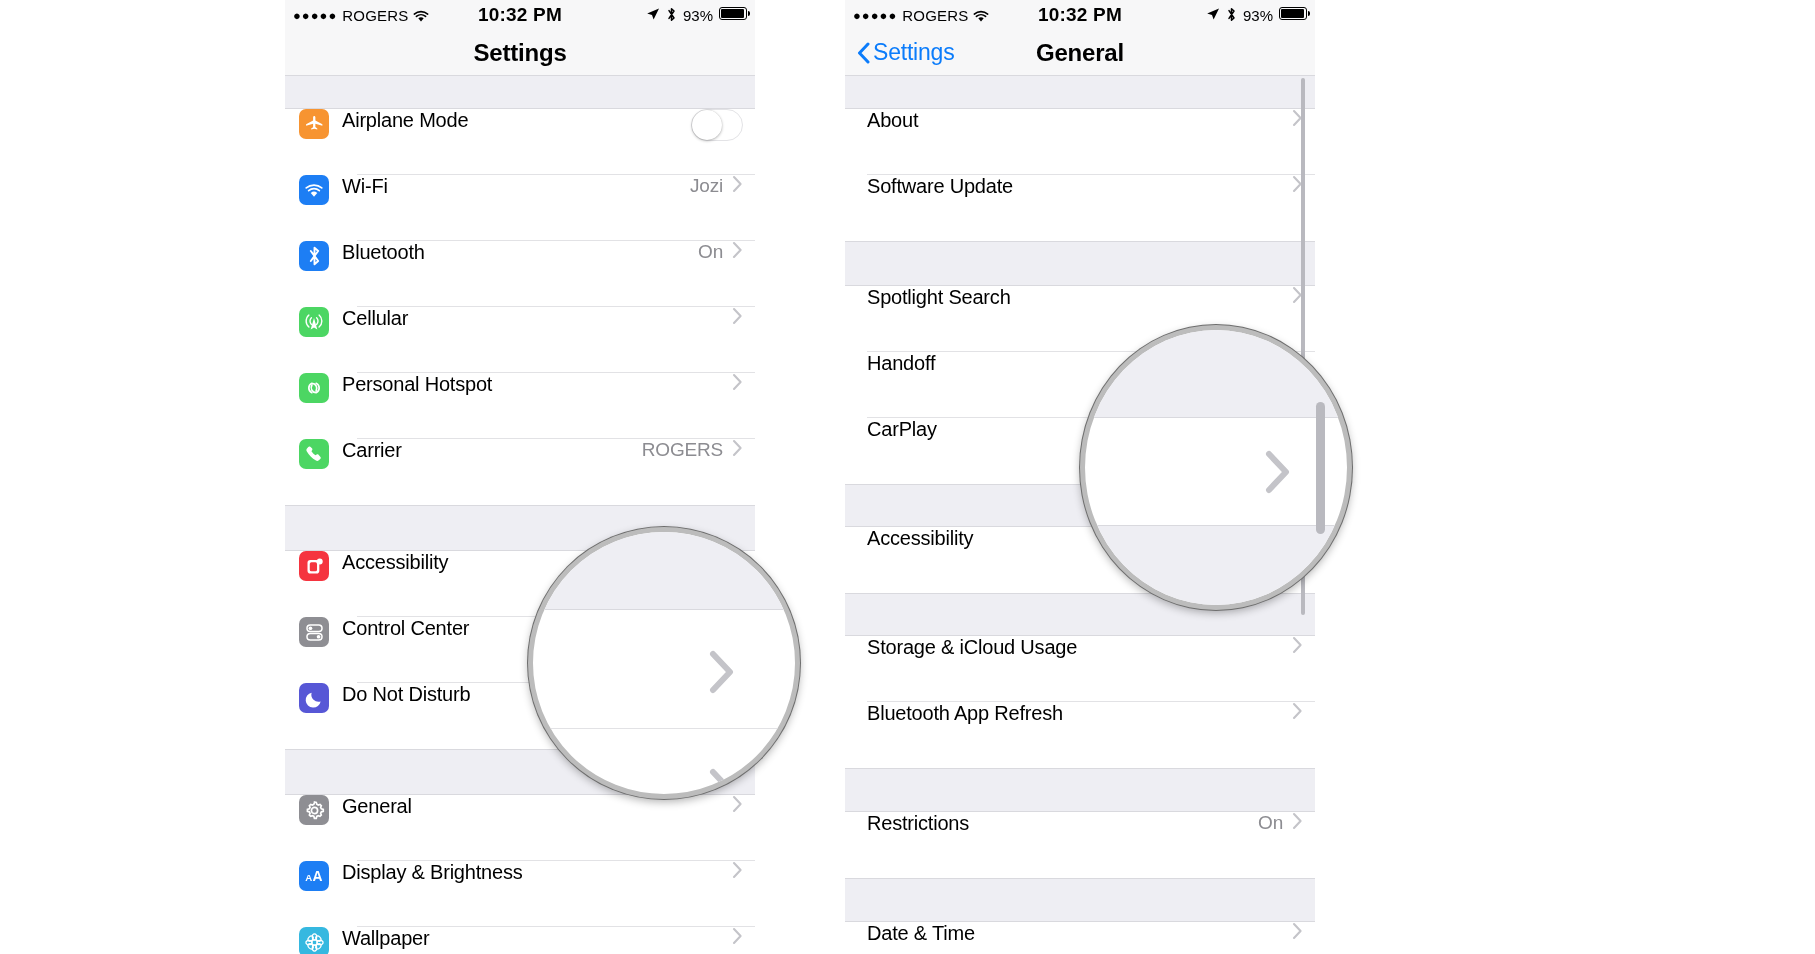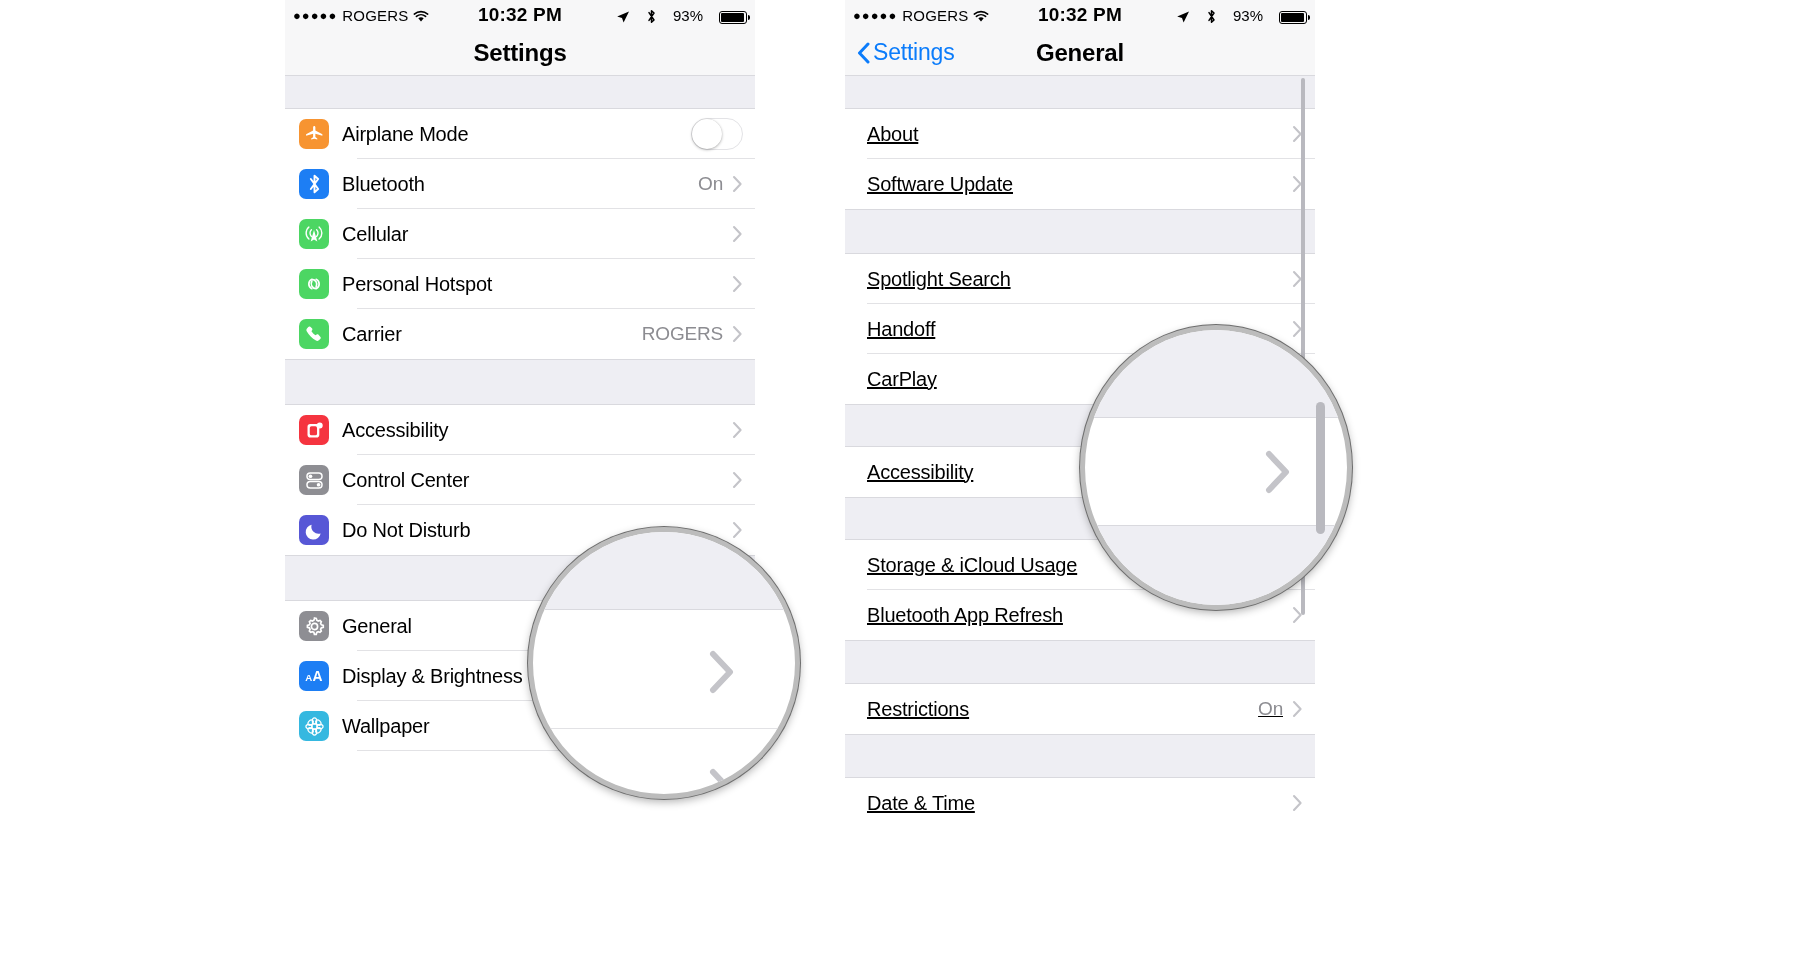--- a/index.html
+++ b/index.html
@@ -56,22 +56,22 @@
     left: 0; right: 0;
     text-align: center;
     font-size: 19px;
     font-weight: 600;
     letter-spacing: 0.2px;
     pointer-events: none;
   }
   .sb-right {
     margin-left: auto;
     display: flex;
-    align-items: flex-end;
-    gap: 16px;
+    align-items: flex-start;
+    gap: 6px;
     z-index: 2;
     font-size: 15px;
   }
   .batt {
     position: relative;
     width: 28px; height: 13px;
     border: 1.5px solid #000;
     border-radius: 3px;
     box-sizing: border-box;
   }
@@ -133,30 +133,30 @@
   
   .tbl { background: #ffffff; }
   .gap {
     background: #eeeef3;
     border-top: 1px solid #d9d9de;
     border-bottom: 1px solid #d9d9de;
     box-sizing: border-box;
   }
   .row {
     display: flex;
-    align-items: center;
-    height: 50px;
+    align-items: flex-start;
+    height: 66px;
     padding-left: 14px;
     padding-right: 12px;
     background: #ffffff;
     box-sizing: border-box;
     cursor: pointer;
     position: relative;
   }
-  .row.noicon { padding-left: 22px; text-decoration: underline; }
+  .row.noicon { padding-left: 22px; }
   .row .sep {
     position: absolute;
     left: 72px; right: 0; bottom: 0;
     height: 1px;
     background: #e2e2e5;
   }
   .row.noicon .sep { left: 22px; right: 0; }
 
   .ic {
     width: 30px; height: 30px;
@@ -308,20 +308,35 @@
             </svg>
           </div>
           <div class="label">Airplane Mode</div>
           <div class="toggle">
             <span class="knob"></span>
           </div>
           <div class="sep"></div>
         </div>
         <div class="row">
           <div class="ic" style="background: rgb(29, 126, 244);">
+            <svg viewBox="0 0 24 20" width="20" height="17">
+              <path fill="#fff" d="M12 17.6 L8.1 13 a6 6 0 0 1 7.8 0 Z"></path>
+              <path stroke="#fff" stroke-width="2.1" fill="none" stroke-linecap="round" d="M5.6 10.2 a10 10 0 0 1 12.8 0"></path>
+              <path stroke="#fff" stroke-width="2.1" fill="none" stroke-linecap="round" d="M2.7 6.9 a14.5 14.5 0 0 1 18.6 0"></path>
+            </svg>
+          </div>
+          <div class="label">Wi-Fi</div>
+          <div class="value">Jozi</div>
+          <div class="chev"><svg viewBox="0 0 11 18" width="11" height="18">
+              <path d="M2 2 L8.6 9 L2 16" stroke="#c4c4c9" stroke-width="2.1" fill="none" stroke-linecap="round" stroke-linejoin="round"></path>
+            </svg></div>
+          <div class="sep"></div>
+        </div>
+        <div class="row">
+          <div class="ic" style="background: rgb(29, 126, 244);">
             <svg viewBox="0 0 16 24" width="15" height="22">
               <path stroke="#fff" stroke-width="2.1" fill="none" stroke-linejoin="round" stroke-linecap="round" d="M4 6.5 L12 17.5 L8 21 L8 3 L12 6.5 L4 17.5"></path>
             </svg>
           </div>
           <div class="label">Bluetooth</div>
           <div class="value">On</div>
           <div class="chev"><svg viewBox="0 0 11 18" width="11" height="18">
               <path d="M2 2 L8.6 9 L2 16" stroke="#c4c4c9" stroke-width="2.1" fill="none" stroke-linecap="round" stroke-linejoin="round"></path>
             </svg></div>
           <div class="sep"></div>

